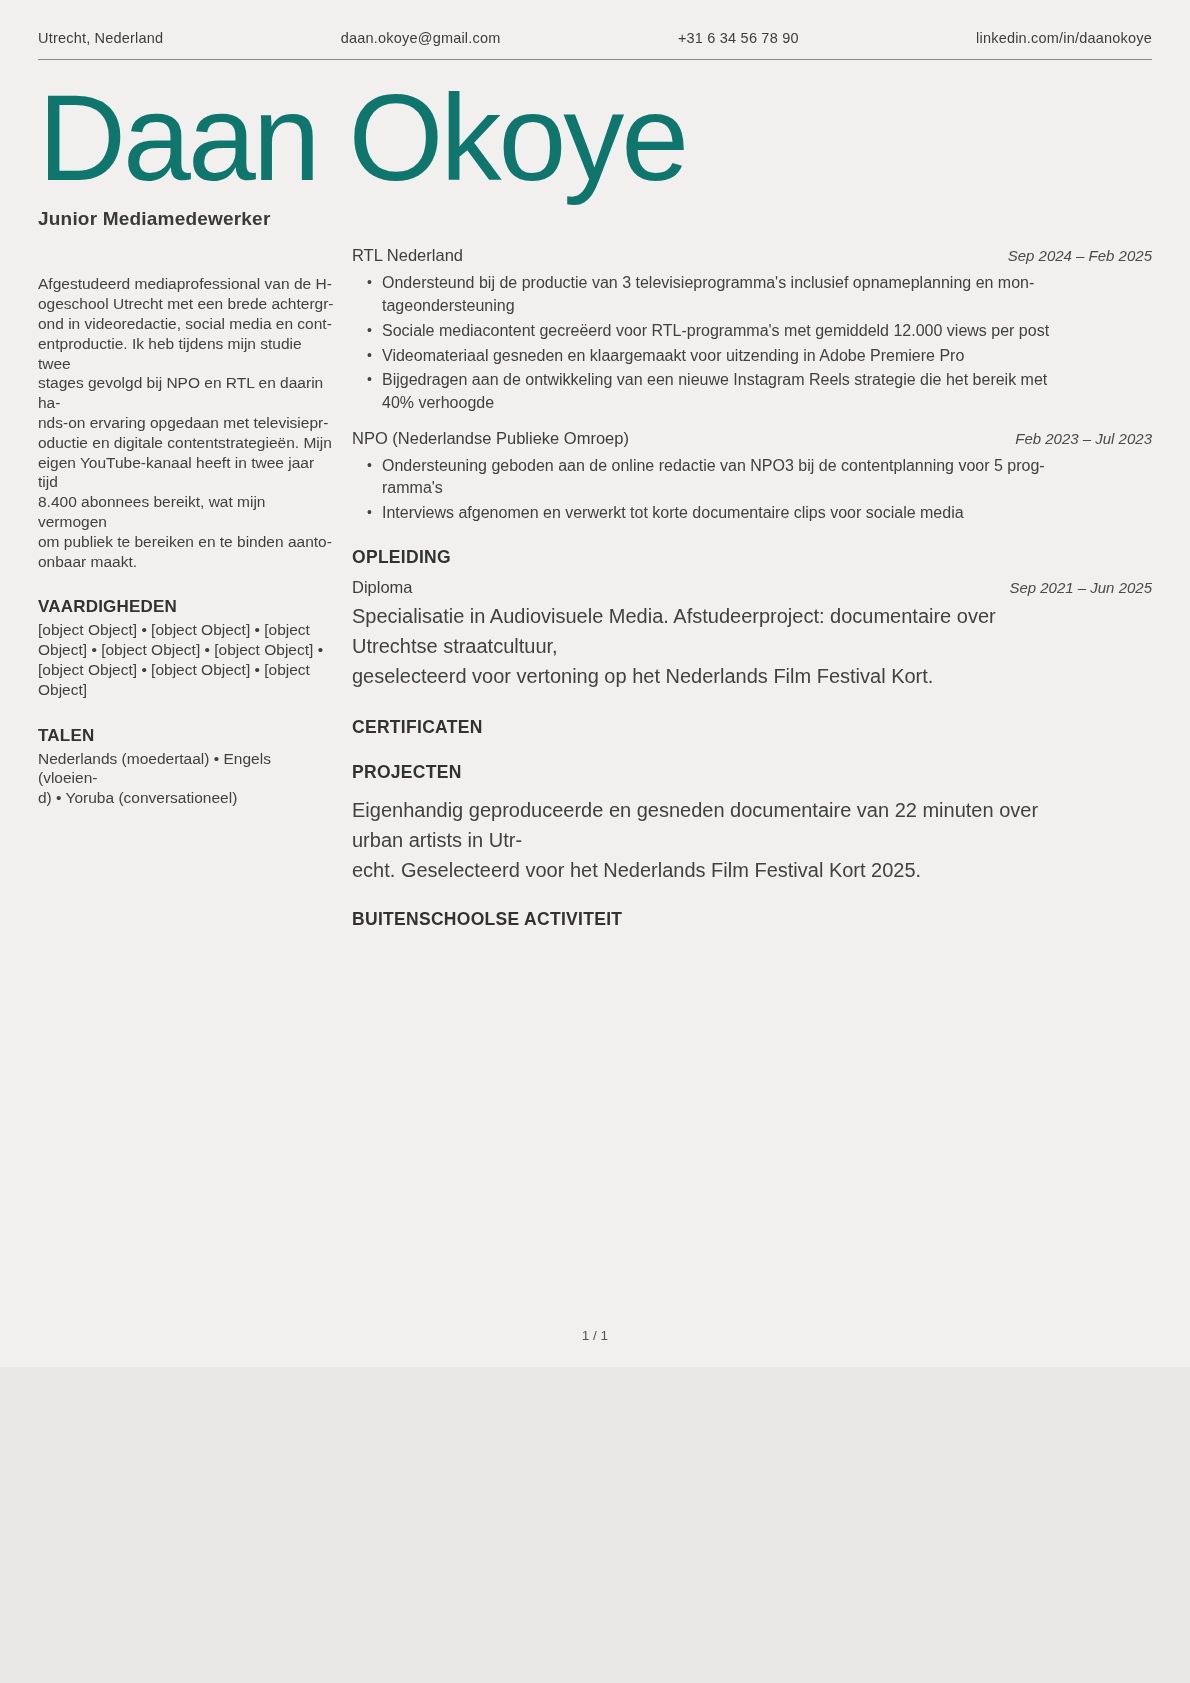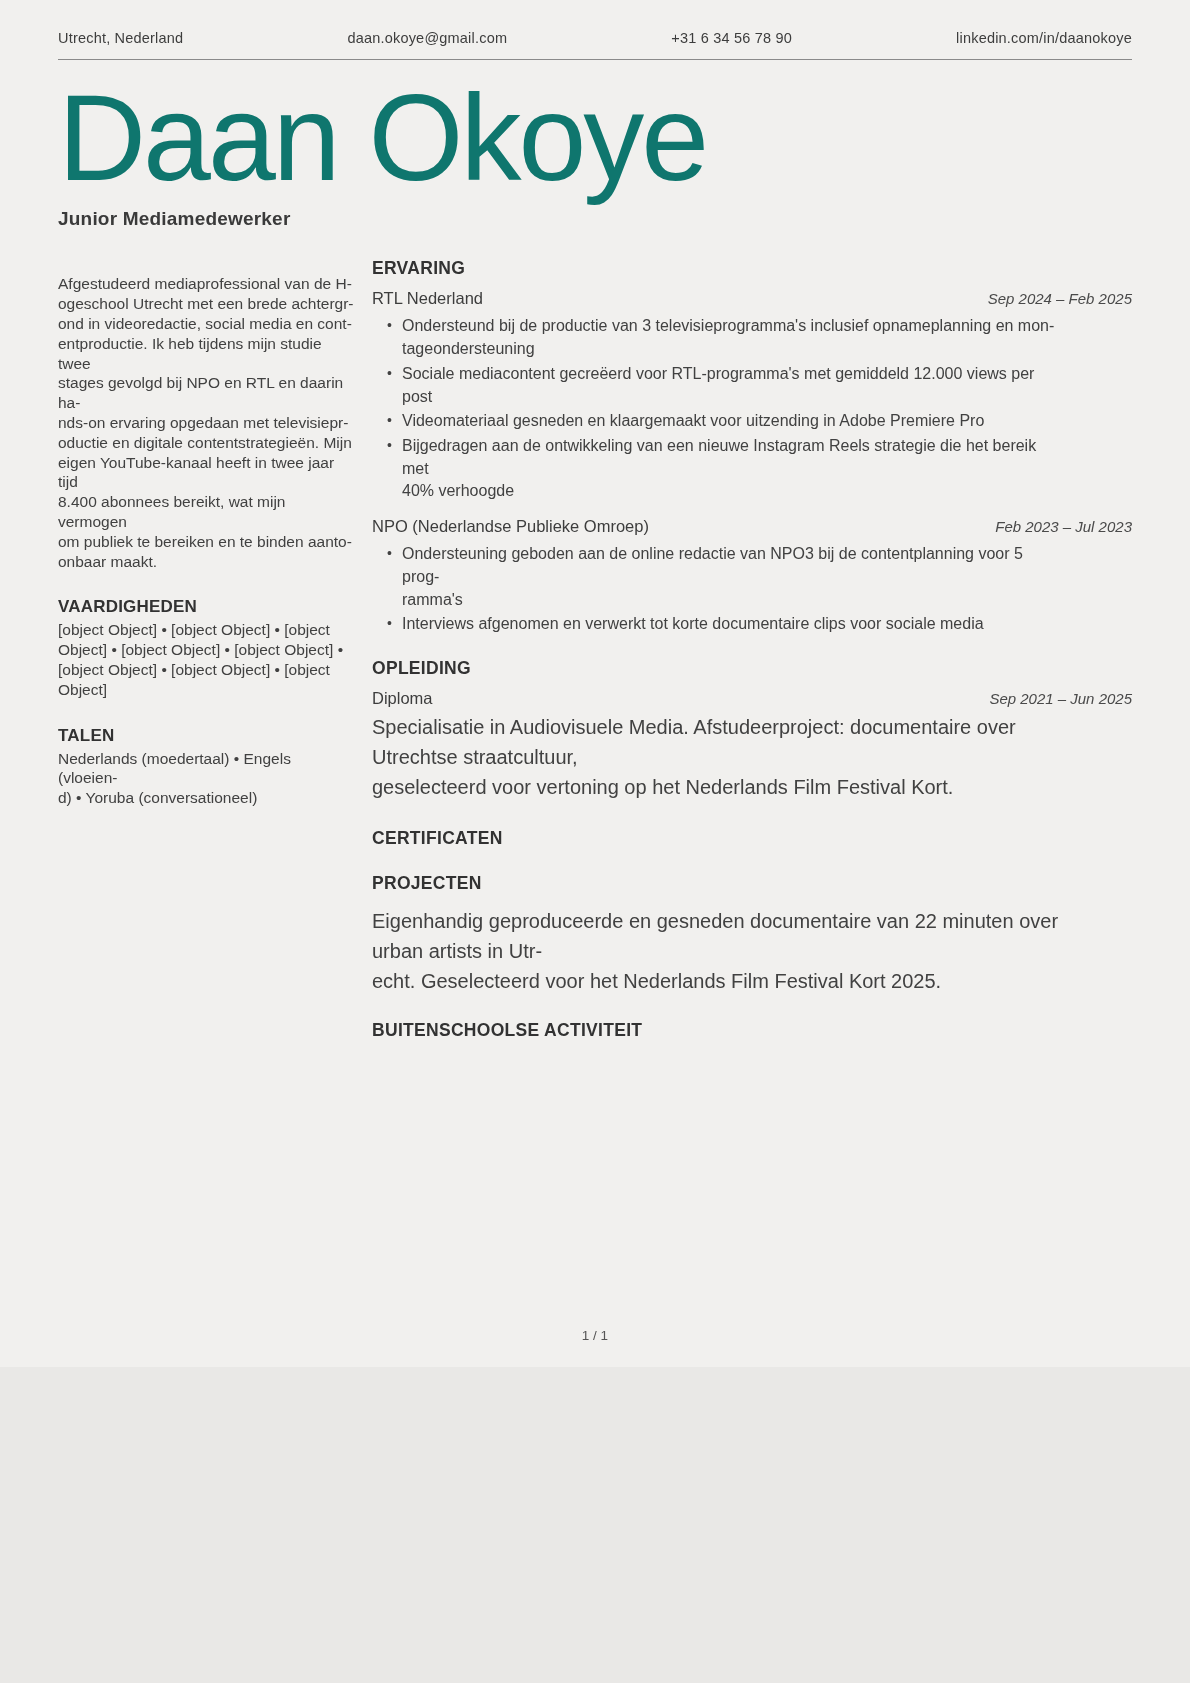--- a/index.html
+++ b/index.html
@@ -1,21 +1,21 @@
 <!DOCTYPE html>
 <html><head>
 <meta charset="utf-8">
 <style>
   * { margin:0; padding:0; box-sizing:border-box; }
   html,body { background:#e9e8e6; }
   .page{
     width:1190px; height:1367px; margin:0 auto; position:relative;
     background:#F1F0EE; color:#414141;
     font-family:"Liberation Sans", sans-serif;
-    padding:0 58px; overflow:hidden;
+    padding:0 38px; overflow:hidden;
   }
   .contact-bar{
     display:flex; justify-content:space-between; align-items:baseline;
     padding-top:30px; padding-bottom:13px;
     border-bottom:1.5px solid #8a8a8a;
     font-size:14.5px; color:#3d3d3d; letter-spacing:0.2px;
   }
   .name{
     margin-top:16px;
     font-size:122px; font-weight:400; letter-spacing:-3px;
@@ -99,21 +99,20 @@
       <h3 class="side-heading">VAARDIGHEDEN</h3>
       <p class="side-text">[object Object] • [object Object] • [object Object] • [object Object] • [object Object] • [object Object] • [object Object] • [object Object]</p>
 
       <h3 class="side-heading">TALEN</h3>
       <p class="side-text pre">Nederlands (moedertaal) • Engels (vloeien-
 d) • Yoruba (conversationeel)</p>
     </div>
 
     <div class="col-right">
 
-      <h2 class="section-heading heading-experience">ERVARING</h2>
 
       <div>
         <div class="job-header">
           <span class="company">RTL Nederland</span>
           <span class="dates">Sep 2024 – Feb 2025</span>
         </div>
         <ul class="bullets">
           <li class="pre">Ondersteund bij de productie van 3 televisieprogramma's inclusief opnameplanning en mon-
 tageondersteuning</li>
           <li class="pre">Sociale mediacontent gecreëerd voor RTL-programma's met gemiddeld 12.000 views per post</li>

